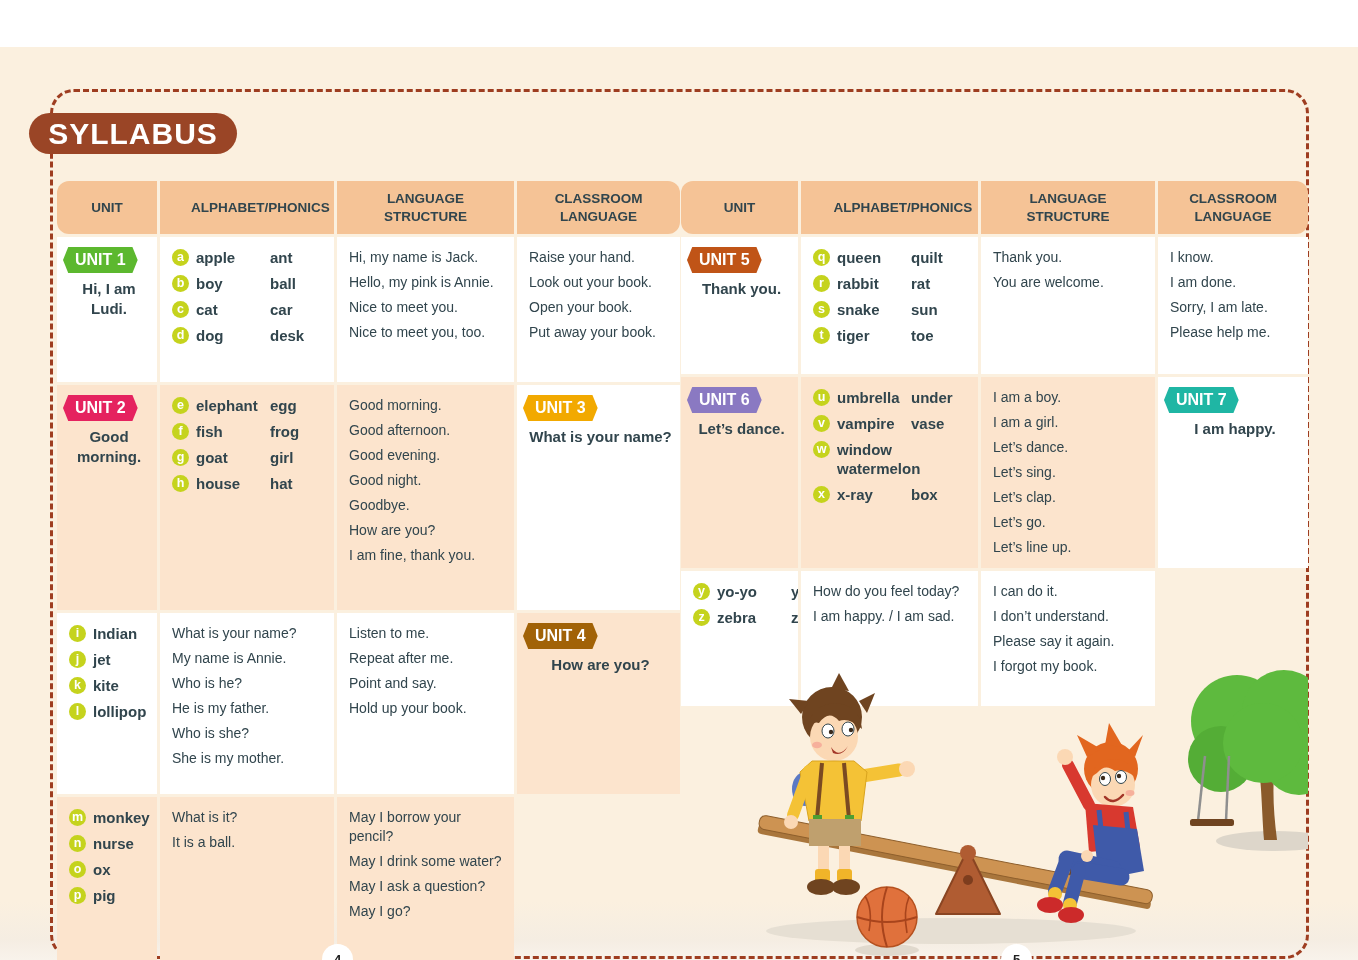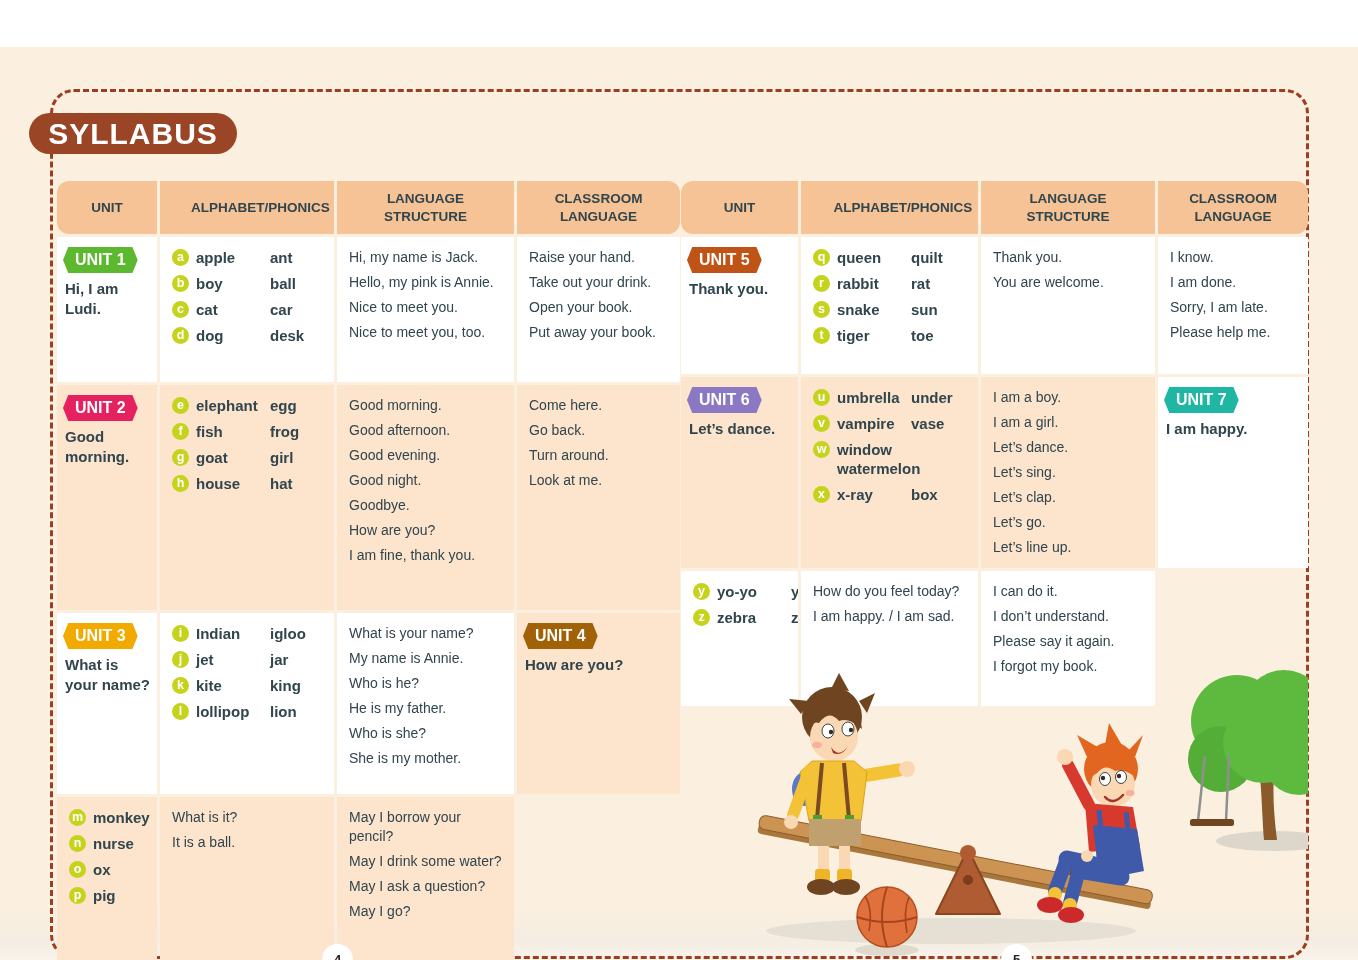--- a/index.html
+++ b/index.html
@@ -29,21 +29,21 @@
   .hcell:nth-child(4){border-radius:0 12px 12px 0;}
   .htext{max-width:112px;}
   .cell{overflow:hidden;}
   .cell.white{background:#ffffff;}
   .cell.peach{background:#fce4cd;}
   .unit-cell{padding:10px 4px 8px 6px;}
   .unit-badge{
     display:inline-block;color:#fff;font-weight:700;font-size:16px;padding:4px 12px 4px 12px;
     clip-path:polygon(7% 0,93% 0,100% 50%,93% 100%,7% 100%,0 50%);text-align:left;white-space:nowrap;
   }
-  .unit-title{font-weight:700;font-size:15px;line-height:1.35;margin-top:6px;padding-left:2px;}
+  .unit-title{font-weight:700;font-size:15px;line-height:1.35;margin-top:6px;padding-left:2px;text-align:center;}
   .phonics-cell{padding:11px 6px 6px 12px;}
   .ph-row{display:flex;align-items:flex-start;margin-bottom:7px;line-height:19px;}
   .ph-letter{
     flex:0 0 17px;height:17px;border-radius:50%;background:#c5d31d;color:#fff;font-weight:700;
     font-size:12.5px;display:flex;align-items:center;justify-content:center;margin-right:7px;margin-top:1px;
   }
   .ph-word{flex:0 0 74px;font-weight:700;font-size:15px;white-space:pre-line;}
   .ph-pair{flex:1 1 auto;font-weight:700;font-size:15px;}
   .text-cell{padding:11px 10px 6px 12px;}
   .sentence{font-size:14px;line-height:19px;margin-bottom:6px;}
@@ -100,21 +100,21 @@
         </div>
       </div>
       <div class="cell text-cell white">
         <div class="sentence">Hi, my name is Jack.</div>
         <div class="sentence">Hello, my pink is Annie.</div>
         <div class="sentence">Nice to meet you.</div>
         <div class="sentence">Nice to meet you, too.</div>
       </div>
       <div class="cell text-cell white">
         <div class="sentence">Raise your hand.</div>
-        <div class="sentence">Take out your drink.</div>
+        <div class="sentence">Look out your book.</div>
         <div class="sentence">Open your book.</div>
         <div class="sentence">Put away your book.</div>
       </div>
       <div class="cell unit-cell peach"><div class="unit-badge" style="background: rgb(229, 34, 95);">UNIT 2</div><div class="unit-title">Good morning.</div></div>
       <div class="cell phonics-cell peach">
         <div class="ph-row">
           <span class="ph-letter">e</span>
           <span class="ph-word">elephant</span>
           <span class="ph-pair">egg</span>
         </div>
@@ -136,26 +136,20 @@
       </div>
       <div class="cell text-cell peach">
         <div class="sentence">Good morning.</div>
         <div class="sentence">Good afternoon.</div>
         <div class="sentence">Good evening.</div>
         <div class="sentence">Good night.</div>
         <div class="sentence">Goodbye.</div>
         <div class="sentence">How are you?</div>
         <div class="sentence">I am fine, thank you.</div>
       </div>
-      <div class="cell text-cell peach">
-        <div class="sentence">Come here.</div>
-        <div class="sentence">Go back.</div>
-        <div class="sentence">Turn around.</div>
-        <div class="sentence">Look at me.</div>
-      </div>
       <div class="cell unit-cell white"><div class="unit-badge" style="background: rgb(242, 169, 0);">UNIT 3</div><div class="unit-title">What is your name?</div></div>
       <div class="cell phonics-cell white">
         <div class="ph-row">
           <span class="ph-letter">i</span>
           <span class="ph-word">Indian</span>
           <span class="ph-pair">igloo</span>
         </div>
         <div class="ph-row">
           <span class="ph-letter">j</span>
           <span class="ph-word">jet</span>
@@ -172,20 +166,26 @@
           <span class="ph-pair">lion</span>
         </div>
       </div>
       <div class="cell text-cell white">
         <div class="sentence">What is your name?</div>
         <div class="sentence">My name is Annie.</div>
         <div class="sentence">Who is he?</div>
         <div class="sentence">He is my father.</div>
         <div class="sentence">Who is she?</div>
         <div class="sentence">She is my mother.</div>
+      </div>
+      <div class="cell text-cell white">
+        <div class="sentence">Listen to me.</div>
+        <div class="sentence">Repeat after me.</div>
+        <div class="sentence">Point and say.</div>
+        <div class="sentence">Hold up your book.</div>
       </div>
       <div class="cell unit-cell peach"><div class="unit-badge" style="background: #a16207;">UNIT 4</div><div class="unit-title">How are you?</div></div>
       <div class="cell phonics-cell peach">
         <div class="ph-row">
           <span class="ph-letter">m</span>
           <span class="ph-word">monkey</span>
           <span class="ph-pair">milk</span>
         </div>
         <div class="ph-row">
           <span class="ph-letter">n</span>

